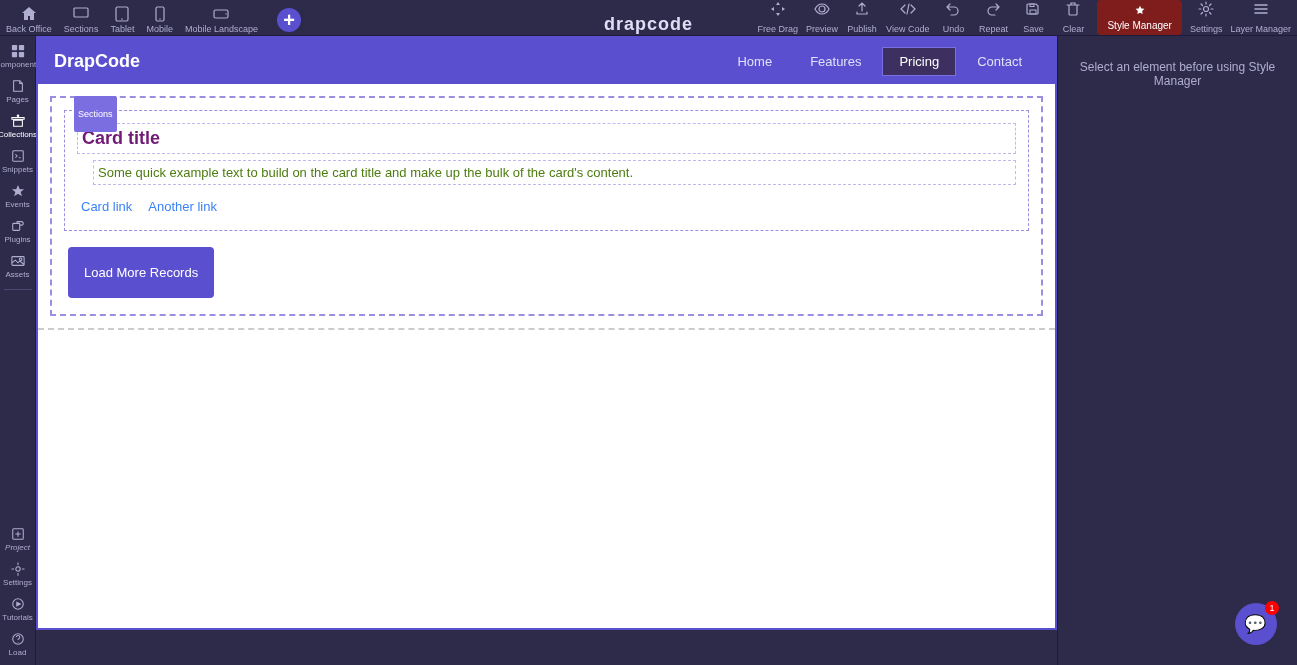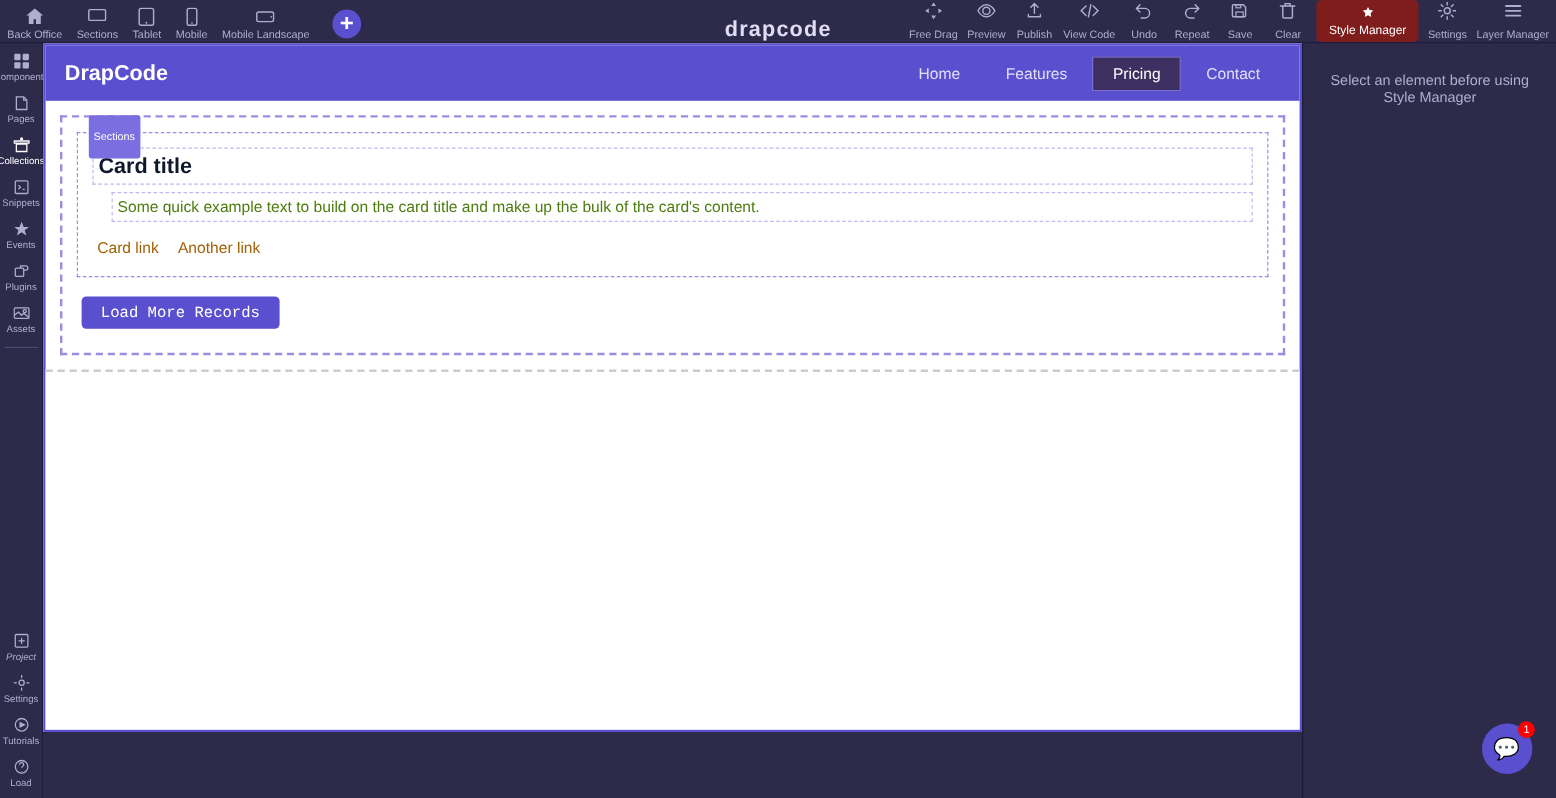--- a/index.html
+++ b/index.html
@@ -183,21 +183,21 @@
 
     
     .card-wrapper {
       border: 1px dashed #9b8ee0;
       padding: 12px;
       margin-bottom: 12px;
     }
     .card-title {
       font-size: 18px;
       font-weight: bold;
-      color: #0f172a;
+      color: #701a75;
       padding: 4px;
       border: 1px dashed #c0b8f0;
       margin-bottom: 6px;
     }
     .card-subtitle {
       font-size: 13px;
       color: #555;
       padding: 4px;
       border: 1px dashed #c0b8f0;
       margin-bottom: 8px;
@@ -209,51 +209,50 @@
       border: 1px dashed #c0b8f0;
       margin-bottom: 10px;
       margin-left: 16px;
     }
     .card-links {
       display: flex;
       gap: 16px;
       padding: 4px;
     }
     .card-link {
-      color: #a16207;
+      color: #3b82f6;
       font-size: 13px;
       cursor: pointer;
       text-decoration: none;
     }
 
     
     .load-more-wrapper {
       padding: 4px;
     }
     .load-more-btn {
       background: #5a4fcf;
       color: white;
       border: none;
-      padding: 6px 16px;
+      padding: 18px 16px;
       font-size: 13px;
       border-radius: 4px;
       cursor: pointer;
-      font-family: Liberation Mono, monospace;
     }
 
     
     .empty-section {
       background: white;
       height: 300px;
       border-top: 2px dashed #ccc;
     }
 
     
     .right-panel {
-      width: 212px;
+      width: 240px;
       background: #2d2a4a;
       padding: 16px 10px;
       color: #b0aed0;
       font-size: 11px;
       border-left: 1px solid #1e1c3a;
     }
     .right-panel-text {
       color: #b0aed0;
       font-size: 12px;
       text-align: center;

